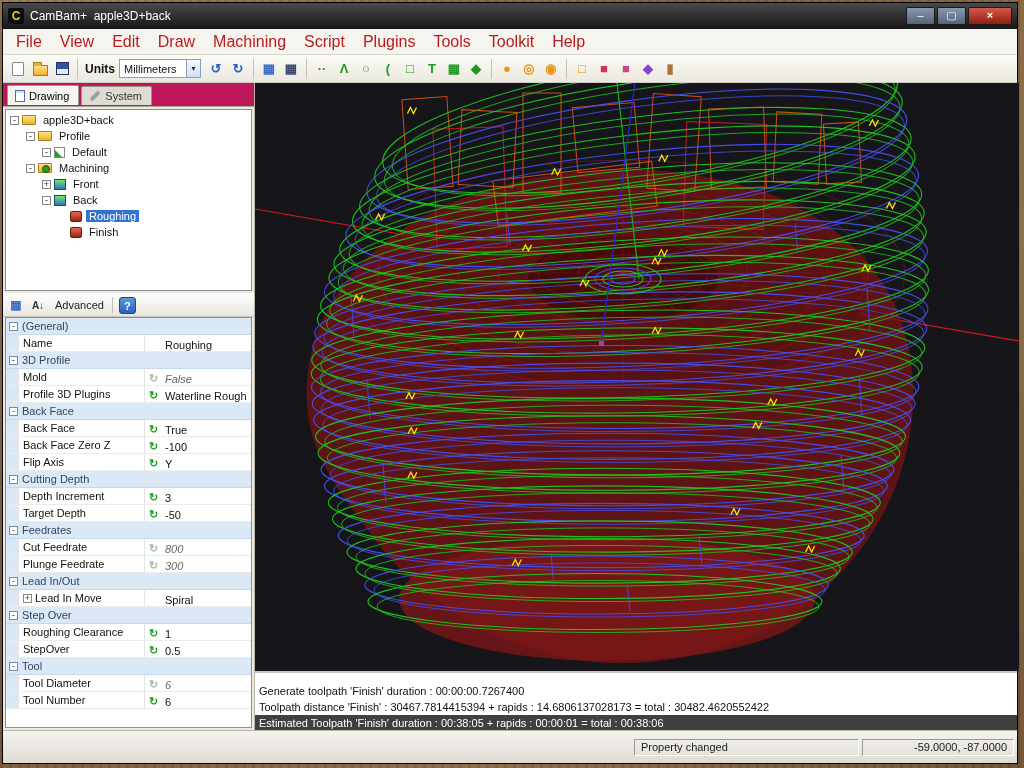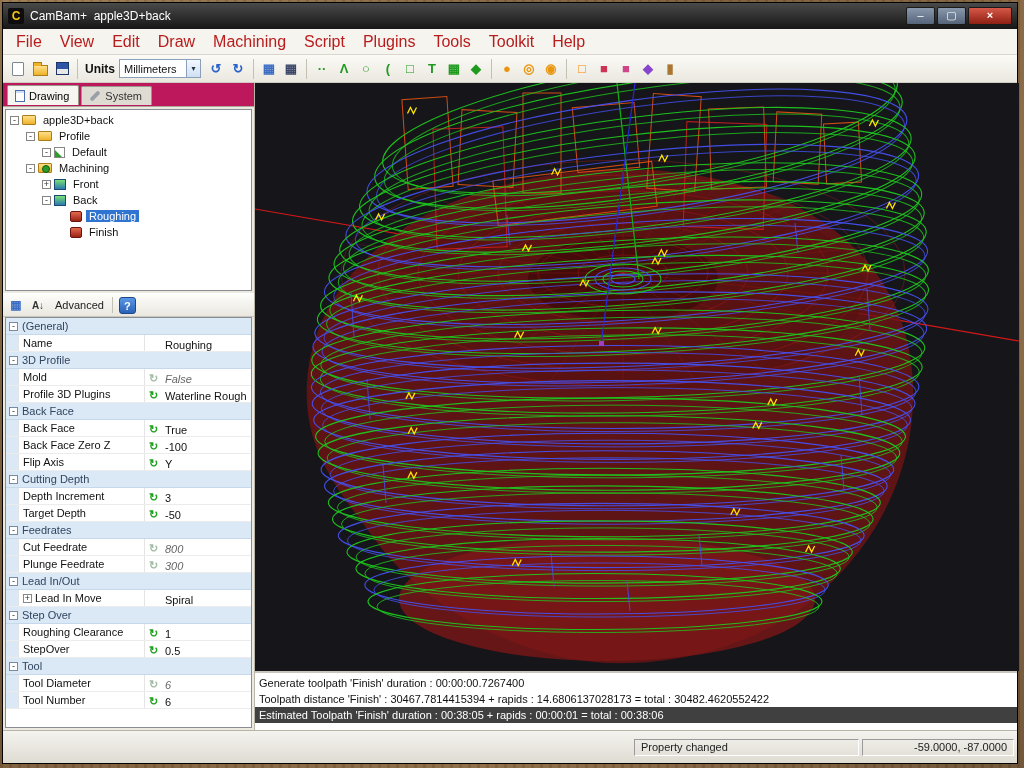--- a/index.html
+++ b/index.html
@@ -69,21 +69,21 @@
   .plabel{width:126px;flex:none;padding-left:4px;border-right:1px solid #e4e4e4;overflow:hidden;white-space:nowrap;align-self:stretch;display:flex;align-items:center}
   .pexp{display:inline-block;width:9px;height:9px;border:1px solid #888;background:#fff;font-size:9px;line-height:7px;text-align:center;margin-right:3px;color:#333}
   .picon{width:17px;flex:none;text-align:center;font-size:11px;font-weight:bold}
   .picon.set{color:#1ea01e}
   .picon.faded{color:#a3bca4}
   .pvalue{flex:1;padding-left:3px;white-space:nowrap;overflow:hidden}
   .pvalue.def{font-style:italic;color:#666}
   
   .rightcol{flex:1;display:flex;flex-direction:column;min-width:0;background:#16161a}
   .viewport{width:764px;height:588px;flex:none;display:block;background:#16161a}
-  .log{height:72px;flex:none;background:#fff;border-top:2px solid #c8c5bc;padding-top:2px;overflow:hidden}
+  .log{height:72px;flex:none;background:#fff;border-top:2px solid #c8c5bc;padding-top:10px;overflow:hidden}
   .log-line{height:16px;line-height:16px;padding-left:4px;white-space:nowrap;color:#111}
   .log-line.sel{background:#404040;color:#fff}
   
   .statusbar{height:22px;flex:none;background:linear-gradient(#f4f3ee,#dedbd2);border-top:1px solid #b8b4a8;display:flex;align-items:center;padding:16px 3px;gap:3px}
   .sb-fill{flex:1}
   .sb-box{height:17px;line-height:15px;border:1px solid;border-color:#9a9a9a #fff #fff #9a9a9a;padding:0 6px;color:#222}
   .sb-msg{width:225px}
   .sb-coords{width:152px;text-align:right}
 </style>
 </head>

